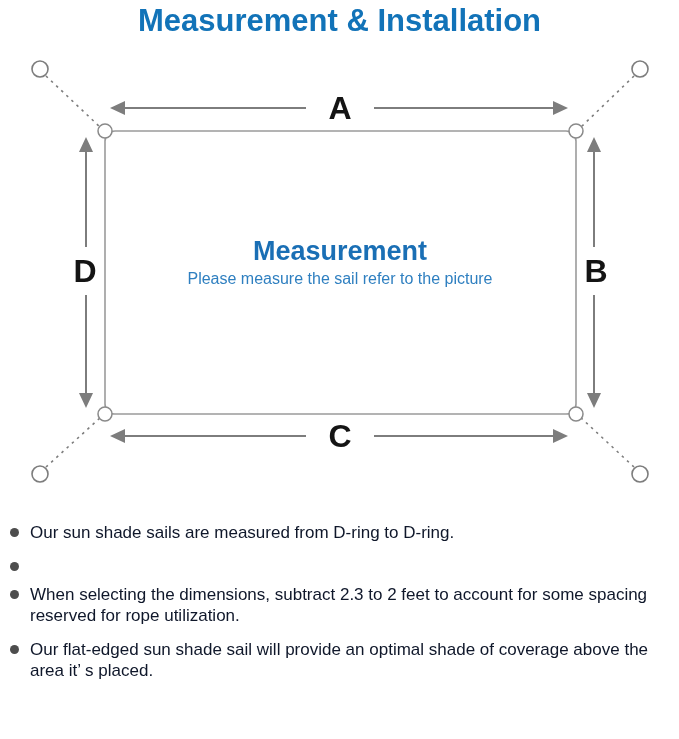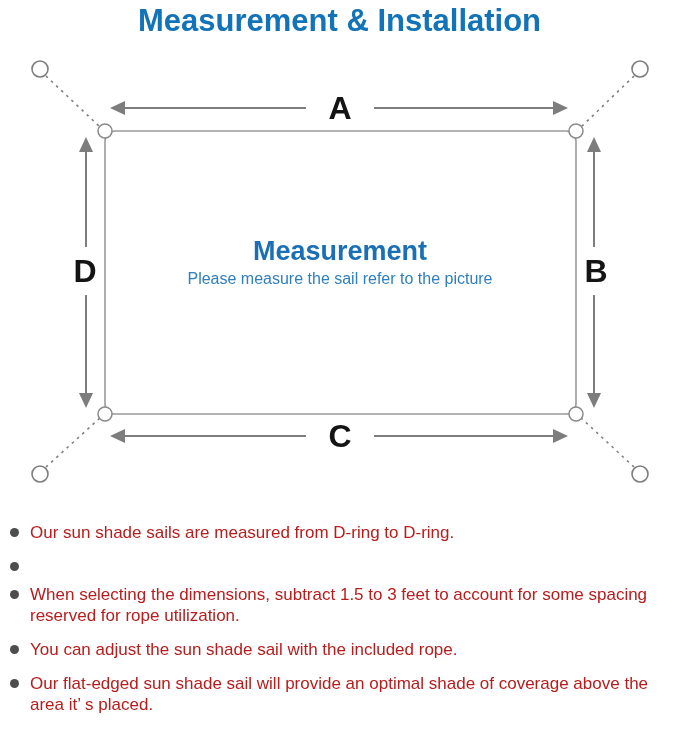--- a/index.html
+++ b/index.html
@@ -14,21 +14,21 @@
     font-size:31px;font-weight:bold;letter-spacing:0px;
     color:#1273b8;
   }
   svg.diagram{display:block;}
   .notes{
     list-style:none;margin:0;padding:6px 6px 0 10px;
   }
   .notes li{
     display:flex;align-items:flex-start;gap:11px;
     margin-bottom:13px;
-    font-size:17px;line-height:21px;color:#b91c1c;
+    font-size:17px;line-height:21px;color:#0f172a;
   }
   .notes .dot{
     width:9px;height:9px;border-radius:50%;
     background:#4d4d4d;flex:0 0 auto;margin-top:6px;
   }
 </style>
 </head>
 <body>
 
 <div class="page">
@@ -93,25 +93,21 @@
   <ul class="notes">
     <li>
       <span class="dot"></span>
       <span>Our sun shade sails are measured from D-ring to D-ring.</span>
     </li>
     <li>
       <span class="dot"></span>
     </li>
     <li>
       <span class="dot"></span>
-      <span>When selecting the dimensions, subtract 1.5 to 3 feet to account for some spacing reserved for rope utilization.</span>
-    </li>
-    <li>
-      <span class="dot"></span>
-      <span>You can adjust the sun shade sail with the included rope.</span>
+      <span>When selecting the dimensions, subtract 2.3 to 2 feet to account for some spacing reserved for rope utilization.</span>
     </li>
     <li>
       <span class="dot"></span>
       <span>Our flat-edged sun shade sail will provide an optimal shade of coverage above the area it’ s placed.</span>
     </li>
   </ul>
 
 </div>
 
 </body></html>

